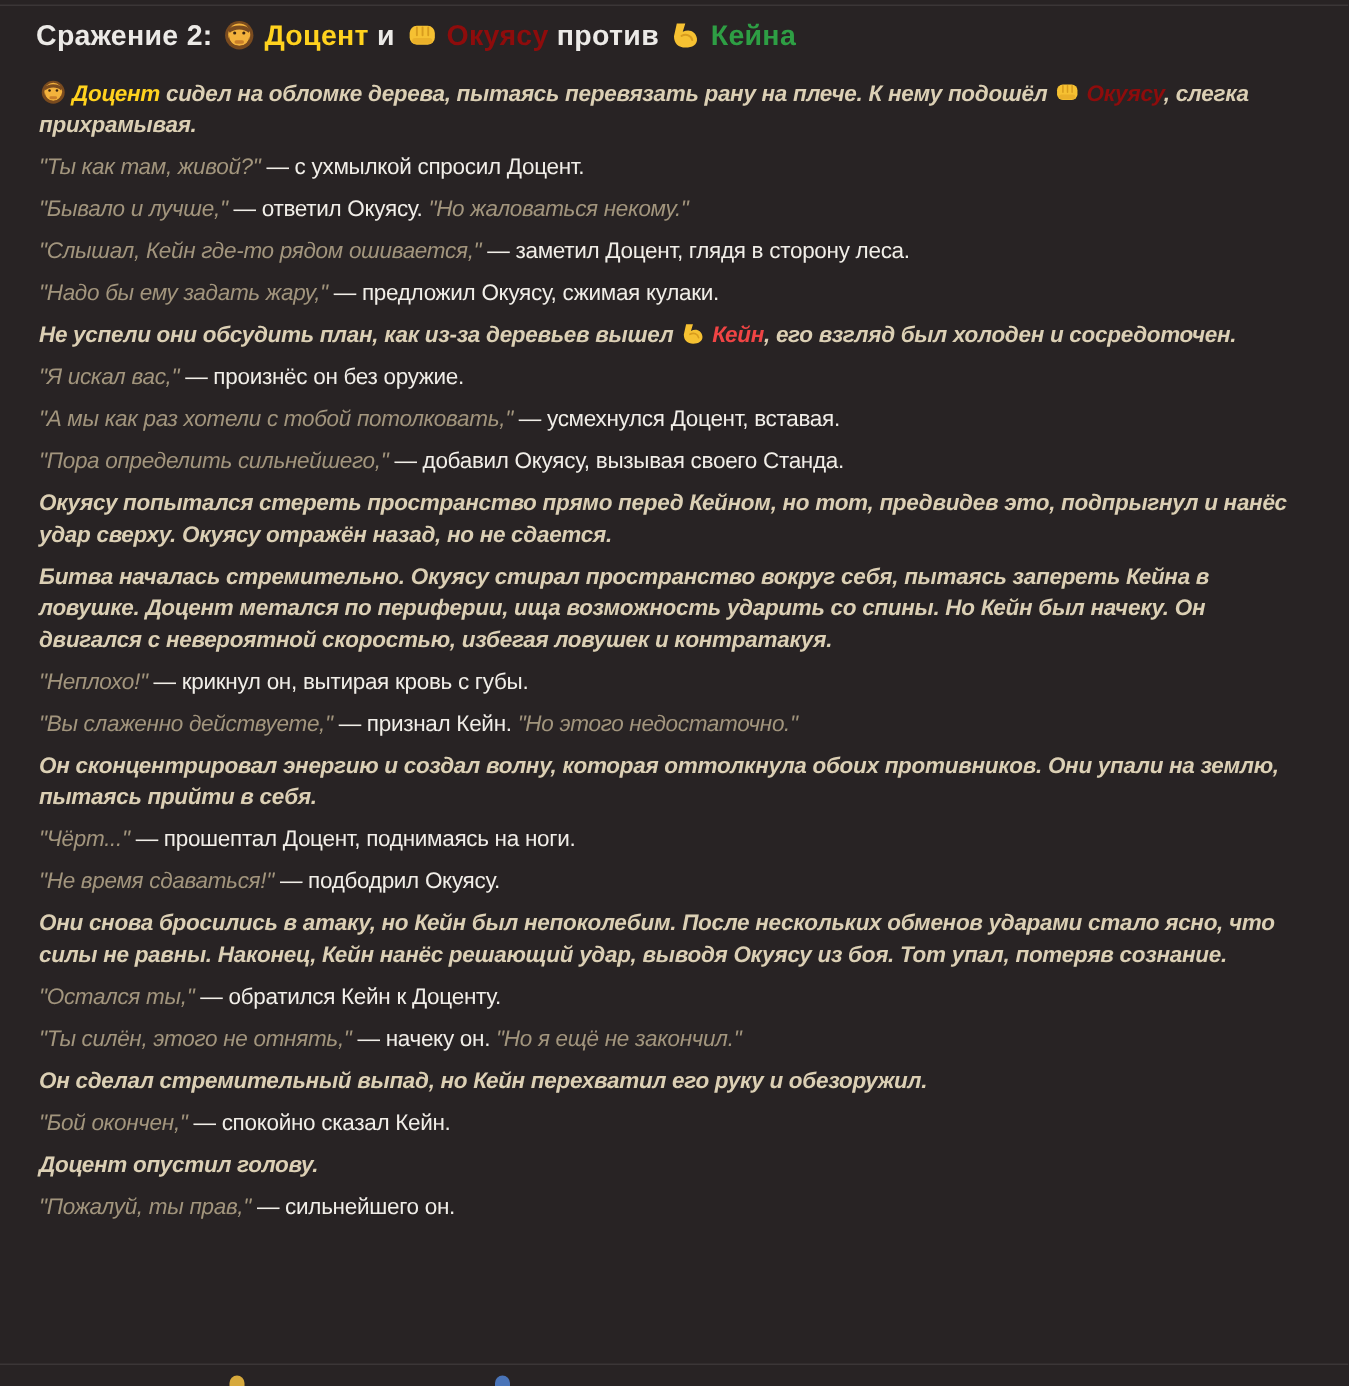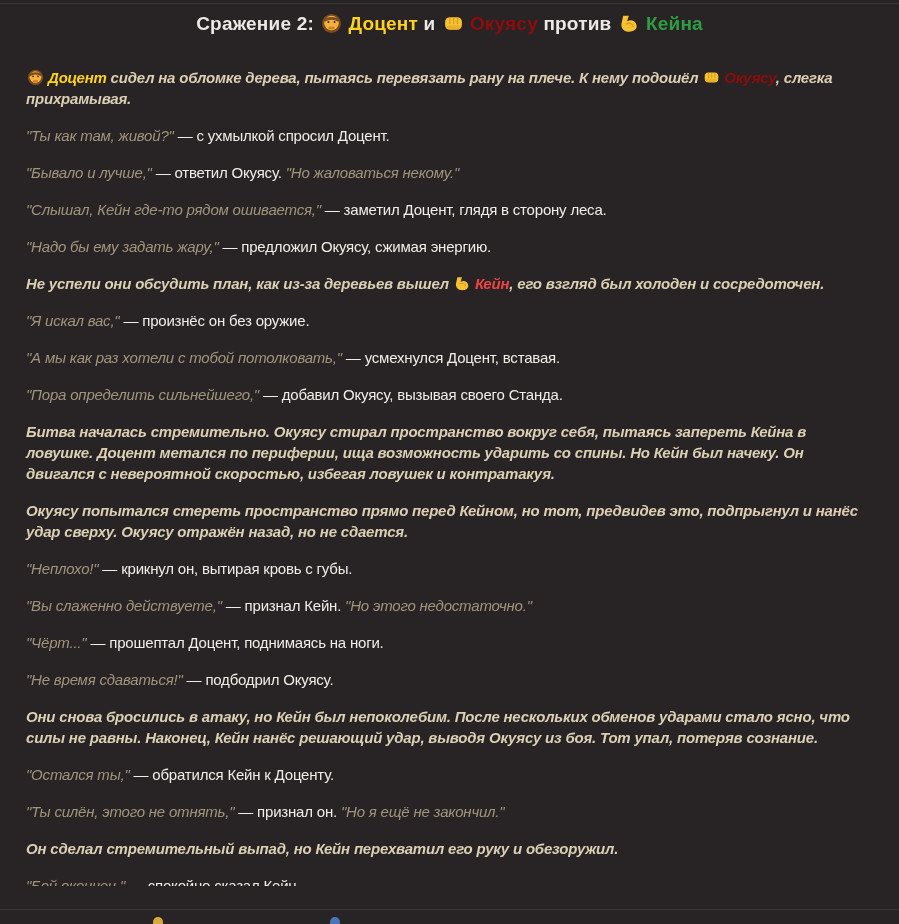--- a/index.html
+++ b/index.html
@@ -21,32 +21,31 @@
   header.battle-header {
     padding: 13px 24px 6px;
   }
   h1.battle-title {
     margin: 0;
     font-size: 19px;
     font-weight: bold;
     color: #eceae7;
     letter-spacing: 0.2px;
     white-space: nowrap;
-    text-align: center;
   }
   h1 .char { font-weight: bold; font-style: normal; }
 
   main.battle-story {
     padding: 10px 26px 0;
     height: 845px;
     overflow: hidden;
     box-sizing: border-box;
   }
   p.story-p {
-    margin: 16px 0 7px;
+    margin: 0 0 7px;
     font-size: 15px;
     line-height: 21px;
     letter-spacing: -0.2px;
   }
   .nar { color: var(--nar, #dbcfb4); font-weight: bold; font-style: italic; }
   .q   { color: var(--quote, #a2957d); font-style: italic; }
   .att { color: var(--att, #f1eee8); font-weight: normal; }
   .char { font-weight: bold; font-style: italic; white-space: nowrap; }
 
   .emoji {
@@ -105,39 +104,41 @@
     <circle cx="12.9" cy="8.6" r="1" fill="#3a2410"></circle>
     <path d="M2.8 6.6 a8.2 5.4 0 0 1 14.4 0 l-1.2 1.8 a7 4.2 0 0 0 -12 0 z" fill="#7a4b1f"></path>
   </svg></span><span>Доцент</span></span><span class="nar"> сидел на обломке дерева, пытаясь перевязать рану на плече. К нему подошёл </span><span class="char" style="color: rgb(142, 12, 12);"><span class="emoji"><svg viewBox="0 0 20 20" xmlns="http://www.w3.org/2000/svg" aria-hidden="true">
     <rect x="2" y="4" width="16" height="12" rx="4.5" fill="#f6c132"></rect>
     <path d="M6.6 5 v5 M10.2 5 v5 M13.8 5 v5" stroke="#d89c1e" stroke-width="1.2" fill="none" stroke-linecap="round"></path>
     <rect x="3.6" y="11.8" width="12.8" height="3.6" rx="1.8" fill="#eab02a"></rect>
   </svg></span><span>Окуясу</span></span><span class="nar">, слегка прихрамывая.</span></p>
     <p class="story-p"><span class="q">"Ты как там, живой?"</span><span class="att"> — с ухмылкой спросил Доцент.</span></p>
     <p class="story-p"><span class="q">"Бывало и лучше,"</span><span class="att"> — ответил Окуясу. </span><span class="q">"Но жаловаться некому."</span></p>
     <p class="story-p"><span class="q">"Слышал, Кейн где-то рядом ошивается,"</span><span class="att"> — заметил Доцент, глядя в сторону леса.</span></p>
-    <p class="story-p"><span class="q">"Надо бы ему задать жару,"</span><span class="att"> — предложил Окуясу, сжимая энергию.</span></p>
+    <p class="story-p"><span class="q">"Надо бы ему задать жару,"</span><span class="att"> — предложил Окуясу, сжимая кулаки.</span></p>
     <p class="story-p"><span class="nar">Не успели они обсудить план, как из-за деревьев вышел </span><span class="char" style="color: #ef4444;"><span class="emoji"><svg viewBox="0 0 20 20" xmlns="http://www.w3.org/2000/svg" aria-hidden="true">
     <path d="M4 2.6 h5.4 l-1.6 5.2 c4.2 -2.2 8.4 0 9 4.2 c0.5 4 -3.2 5.8 -7.2 5.8 c-4.6 0 -7.4 -2.6 -7.4 -7.2 z" fill="#f6c132"></path>
     <path d="M7 10.4 c3 -1.6 6.2 -0.2 6.8 2.6" fill="none" stroke="#d89c1e" stroke-width="1.3" stroke-linecap="round"></path>
   </svg></span><span>Кейн</span></span><span class="nar">, его взгляд был холоден и сосредоточен.</span></p>
     <p class="story-p"><span class="q">"Я искал вас,"</span><span class="att"> — произнёс он без оружие.</span></p>
     <p class="story-p"><span class="q">"А мы как раз хотели с тобой потолковать,"</span><span class="att"> — усмехнулся Доцент, вставая.</span></p>
     <p class="story-p"><span class="q">"Пора определить сильнейшего,"</span><span class="att"> — добавил Окуясу, вызывая своего Станда.</span></p>
+    <p class="story-p"><span class="nar">Окуясу попытался стереть пространство прямо перед Кейном, но тот, предвидев это, подпрыгнул и нанёс удар сверху. Окуясу отражён назад, но не сдается.</span></p>
     <p class="story-p"><span class="nar">Битва началась стремительно. Окуясу стирал пространство вокруг себя, пытаясь запереть Кейна в ловушке. Доцент метался по периферии, ища возможность ударить со спины. Но Кейн был начеку. Он двигался с невероятной скоростью, избегая ловушек и контратакуя.</span></p>
-    <p class="story-p"><span class="nar">Окуясу попытался стереть пространство прямо перед Кейном, но тот, предвидев это, подпрыгнул и нанёс удар сверху. Окуясу отражён назад, но не сдается.</span></p>
     <p class="story-p"><span class="q">"Неплохо!"</span><span class="att"> — крикнул он, вытирая кровь с губы.</span></p>
     <p class="story-p"><span class="q">"Вы слаженно действуете,"</span><span class="att"> — признал Кейн. </span><span class="q">"Но этого недостаточно."</span></p>
+    <p class="story-p"><span class="nar">Он сконцентрировал энергию и создал волну, которая оттолкнула обоих противников. Они упали на землю, пытаясь прийти в себя.</span></p>
     <p class="story-p"><span class="q">"Чёрт..."</span><span class="att"> — прошептал Доцент, поднимаясь на ноги.</span></p>
     <p class="story-p"><span class="q">"Не время сдаваться!"</span><span class="att"> — подбодрил Окуясу.</span></p>
     <p class="story-p"><span class="nar">Они снова бросились в атаку, но Кейн был непоколебим. После нескольких обменов ударами стало ясно, что силы не равны. Наконец, Кейн нанёс решающий удар, выводя Окуясу из боя. Тот упал, потеряв сознание.</span></p>
     <p class="story-p"><span class="q">"Остался ты,"</span><span class="att"> — обратился Кейн к Доценту.</span></p>
-    <p class="story-p"><span class="q">"Ты силён, этого не отнять,"</span><span class="att"> — признал он. </span><span class="q">"Но я ещё не закончил."</span></p>
+    <p class="story-p"><span class="q">"Ты силён, этого не отнять,"</span><span class="att"> — начеку он. </span><span class="q">"Но я ещё не закончил."</span></p>
     <p class="story-p"><span class="nar">Он сделал стремительный выпад, но Кейн перехватил его руку и обезоружил.</span></p>
     <p class="story-p"><span class="q">"Бой окончен,"</span><span class="att"> — спокойно сказал Кейн.</span></p>
+    <p class="story-p"><span class="nar">Доцент опустил голову.</span></p>
     <p class="story-p"><span class="q">"Пожалуй, ты прав,"</span><span class="att"> — сильнейшего он.</span></p>
   </main>
 
 <div class="bottom-divider"></div>
 <div class="cutoff-strip" id="cutoff">
     <span class="speck" style="left: 153px; background: rgb(215, 169, 60);"></span>
     <span class="speck" style="left: 330px; background: rgb(74, 116, 184);"></span>
   </div>
 
 </body></html>

